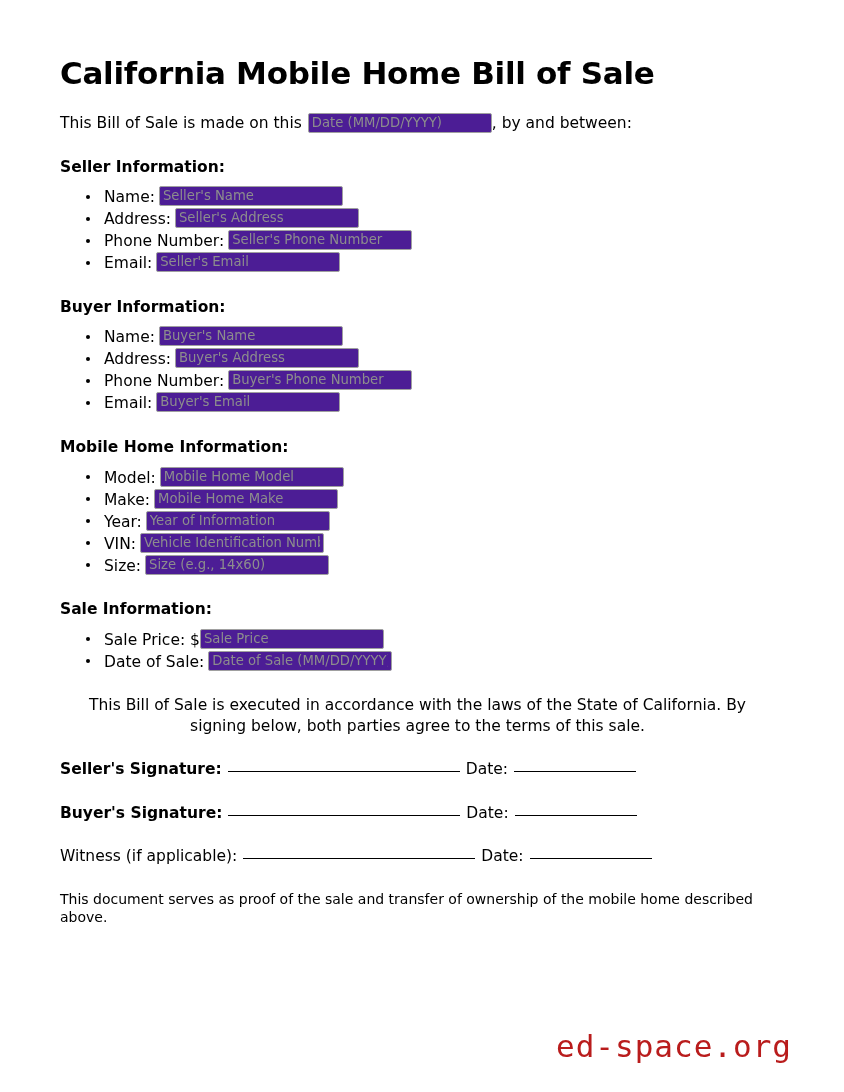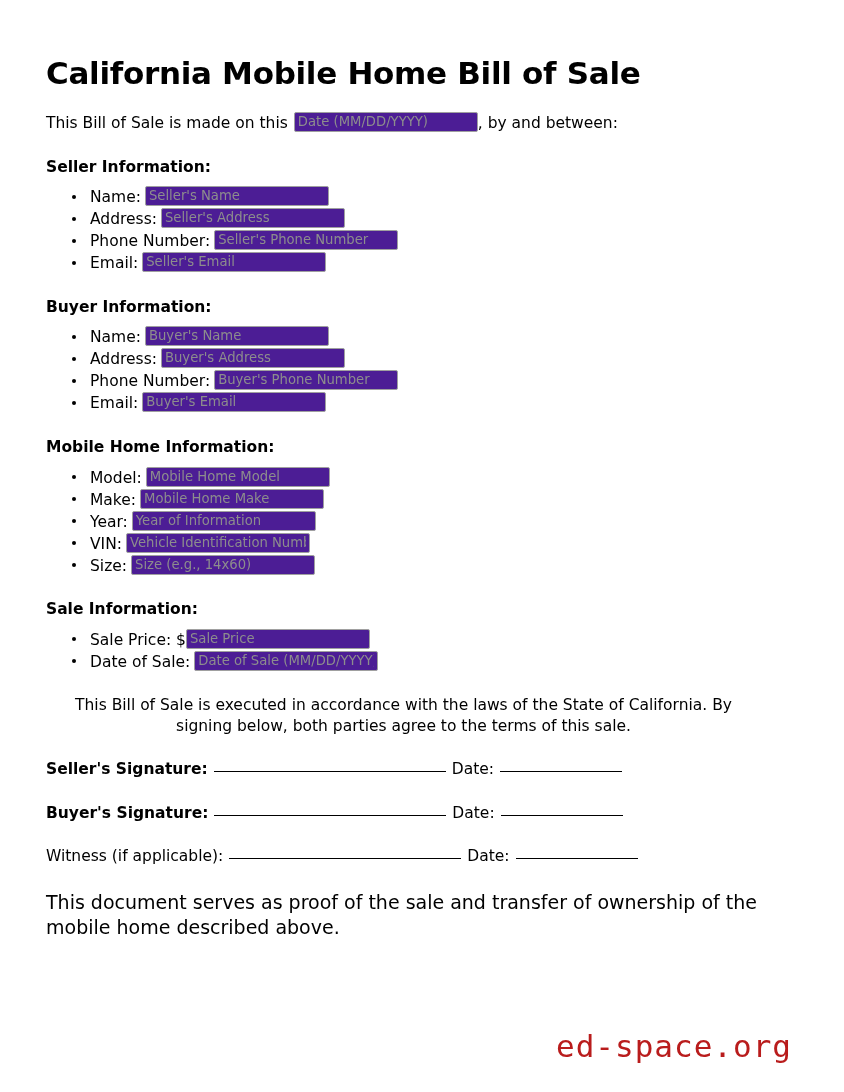--- a/index.html
+++ b/index.html
@@ -16,40 +16,40 @@
     font-family: "DejaVu Sans", "Liberation Sans", sans-serif;
     color: #000000;
     overflow: hidden;
   }
   .page {
     position: absolute;
     top: 0;
     left: 0;
     width: 840px;
     height: 1092px;
-    padding: 42px 48px 0 46px;
+    padding: 42px 48px 0 60px;
   }
 
   
   .doc-title {
     font-size: 31px;
     font-weight: bold;
     letter-spacing: -0.3px;
     line-height: 1.12;
     margin: 14px 0 0 0;
     color: #000;
   }
 
   
   .intro-line {
     font-size: 15.5px;
     line-height: 1.35;
     margin-top: 22px;
     display: flex;
-    align-items: flex-start;
+    align-items: flex-end;
     flex-wrap: nowrap;
     white-space: nowrap;
   }
   .intro-line .txt { display: inline-block; }
 
   
   .field {
     display: inline-block;
     width: 184px;
     height: 20px;
@@ -117,21 +117,21 @@
 
   
   .body-para {
     font-size: 15.5px;
     line-height: 1.33;
     margin: 23px 0 0 0;
     max-width: 715px;
     text-align: center;
   }
   .closing-para {
-    font-size: 19px;
+    font-size: 14px;
     line-height: 1.33;
     margin: 24px 0 0 0;
     max-width: 745px;
   }
 
   
   .sig-row {
     font-size: 15.5px;
     line-height: 1.3;
     margin: 23px 0 0 0;

